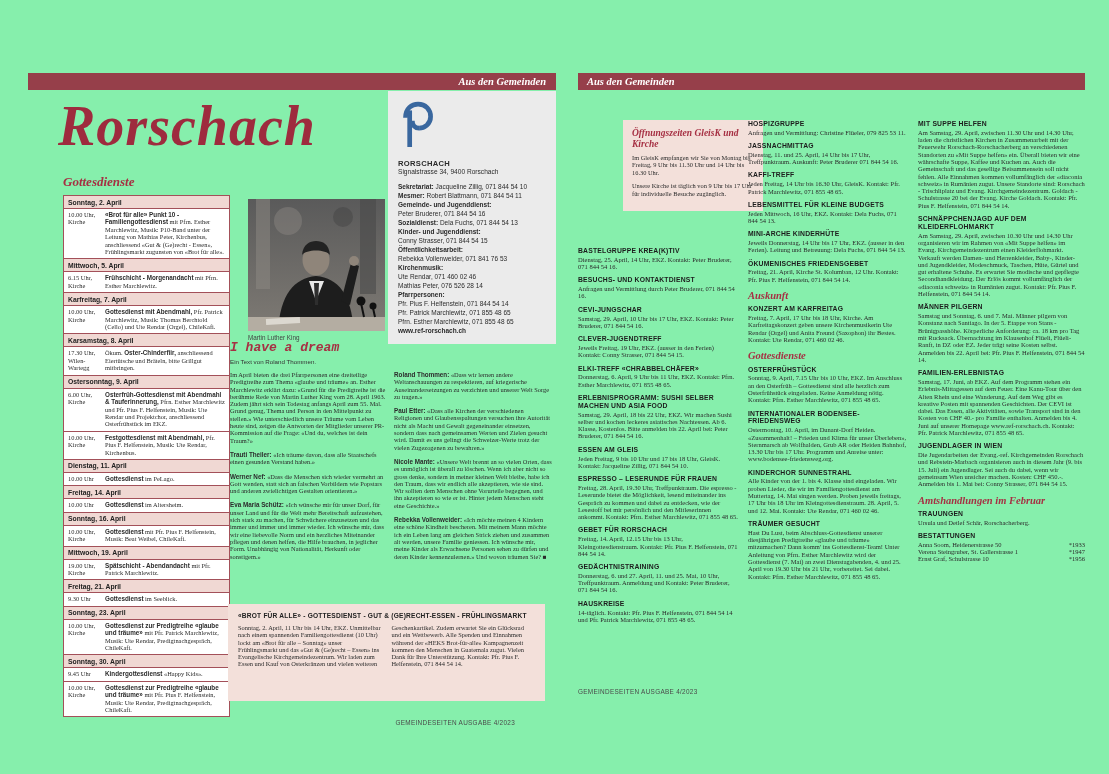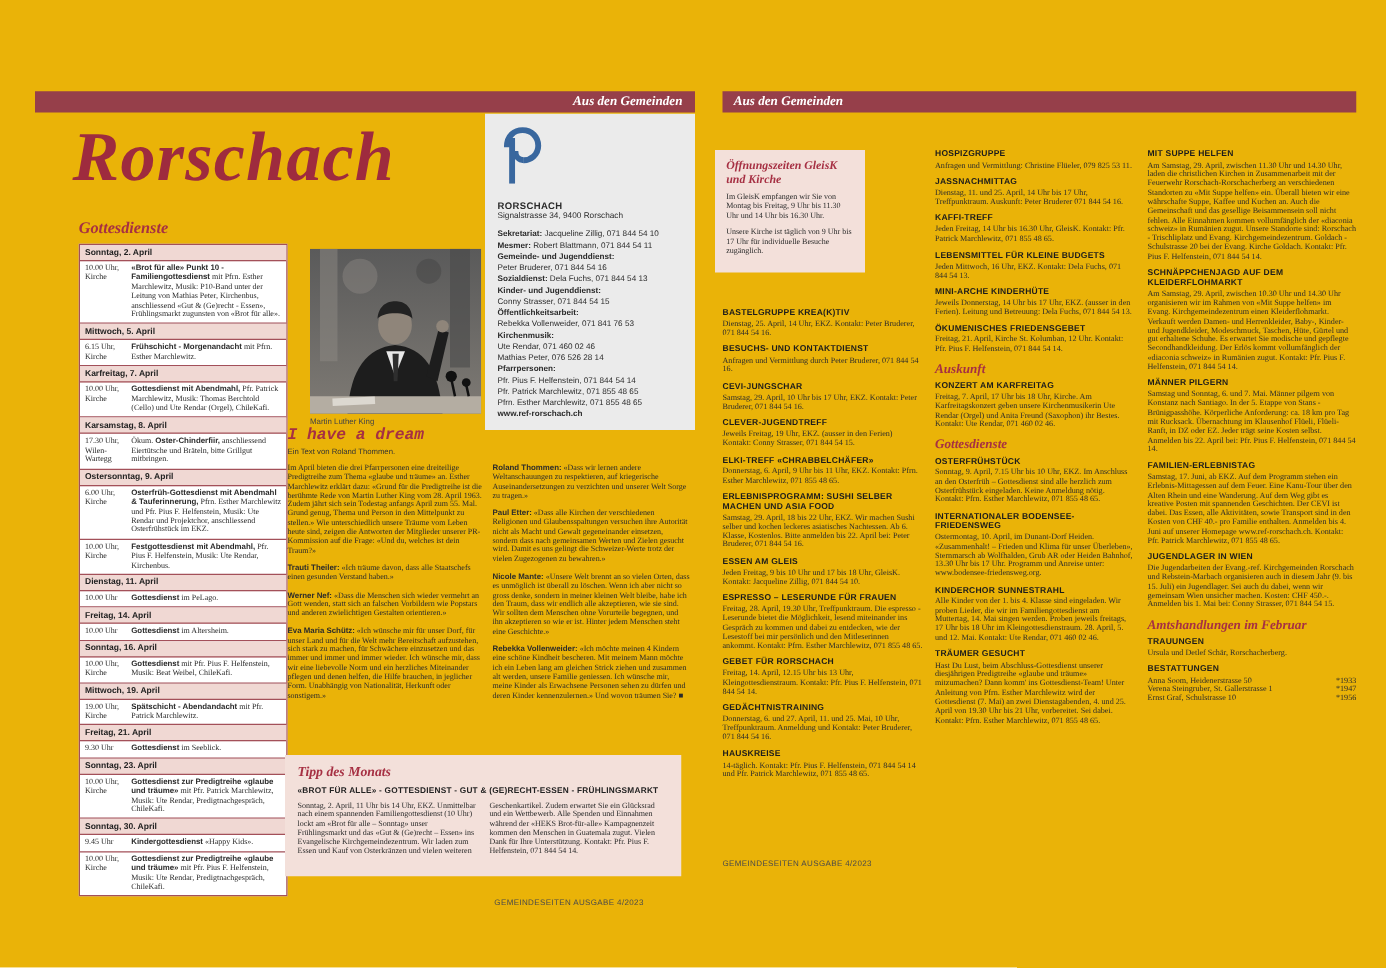--- a/index.html
+++ b/index.html
@@ -1,21 +1,21 @@
 <!DOCTYPE html>
 <html style="--red: #963f4a; --deepred: #9e2b3e; --headred: #a63043; --pink: #f3e0da; --tablepink: #f0d8d3; --border: #a35059; --gray: #ebebeb; --blue: #39679e; --ink: #2b2b2b;"><head>
 <meta charset="utf-8">
 <style>
   :root{
     --red:#963f4a; --deepred:#9e2b3e; --headred:#a63043; --pink:#f3e0da;
     --tablepink:#f0d8d3; --border:#a35059; --gray:#ebebeb; --blue:#39679e;
     --ink:#2b2b2b; --muted:#555;
   }
   html,body{margin:0;padding:0;background:#fff;}
-  #canvas{position:relative;width:1109px;height:774px;background:#eab308;overflow:hidden;
+  #canvas{position:relative;width:1109px;height:774px;background:#86efac;overflow:hidden;
           font-family:"Liberation Serif",serif;color:var(--ink);}
   .banner{position:absolute;top:73px;height:17px;background:var(--red);color:#fff;
           font-family:"Liberation Serif",serif;font-style:italic;font-weight:bold;
           font-size:10.5px;line-height:17px;}
   #banner-left{left:28px;width:528px;text-align:right;padding-right:10px;box-sizing:border-box;}
   #banner-right{left:578px;width:507px;text-align:left;padding-left:9px;box-sizing:border-box;}
   #page-title{position:absolute;left:58px;top:94px;font-family:"Liberation Serif",serif;
           font-weight:bold;font-style:italic;font-size:56px;color:var(--deepred);letter-spacing:1px;}
   .redhead{font-family:"Liberation Serif",serif;font-style:italic;font-weight:bold;color:var(--headred);}
   #svc-heading{position:absolute;left:63px;top:174px;font-size:13px;}
@@ -60,21 +60,21 @@
   #tip-heading{font-size:11px;margin-bottom:5px;}
   #tip-sub{font-family:"Liberation Sans",sans-serif;font-weight:bold;font-size:6.6px;
           letter-spacing:.2px;margin-bottom:5px;color:#222;}
   #tip-cols{display:flex;gap:10px;font-size:6.4px;line-height:7.3px;}
   #tip-cols div{flex:1;}
   .footer{position:absolute;font-family:"Liberation Sans",sans-serif;font-size:6.4px;
           color:#4a4a4a;letter-spacing:.3px;}
   #footer-left{left:330px;top:719px;width:185px;text-align:right;}
   #footer-right{left:578px;top:688px;}
   
-  #hours-box{position:absolute;left:572px;top:120px;width:120px;background:var(--pink);
+  #hours-box{position:absolute;left:623px;top:120px;width:140px;background:var(--pink);
           box-sizing:border-box;padding:8px 9px;}
   #hours-heading{font-size:9.5px;line-height:10.5px;margin-bottom:5px;}
   #hours-box p{margin:0 0 6px 0;font-size:6.4px;line-height:7.4px;}
   #events-heading{position:absolute;left:578px;top:209px;width:175px;font-size:11px;line-height:12.5px;}
   .evcol{position:absolute;font-size:6.5px;line-height:7.3px;}
   #evcol1{left:578px;top:247px;width:160px;}
   #evcol2{left:748px;top:120px;width:160px;}
   #evcol3{left:918px;top:120px;width:167px;}
   .entry{margin-bottom:6px;}
   .entry h4{margin:0 0 1px 0;font-family:"Liberation Sans",sans-serif;font-weight:bold;
@@ -323,21 +323,20 @@
     <div>
 
     <p class="quote"><b>Roland Thommen:</b> «Dass wir lernen andere Weltanschauungen zu respektieren, auf kriegerische Auseinandersetzungen zu verzichten und unserer Welt Sorge zu tragen.»</p>
         <p class="quote"><b>Paul Etter:</b> «Dass alle Kirchen der verschiedenen Religionen und Glaubensspaltungen versuchen ihre Autorität nicht als Macht und Gewalt gegeneinander einsetzen, sondern dass nach gemeinsamen Werten und Zielen gesucht wird. Damit es uns gelingt die Schweizer-Werte trotz der vielen Zugezogenen zu bewahren.»</p>
         <p class="quote"><b>Nicole Mante:</b> «Unsere Welt brennt an so vielen Orten, dass es unmöglich ist überall zu löschen. Wenn ich aber nicht so gross denke, sondern in meiner kleinen Welt bleibe, habe ich den Traum, dass wir endlich alle akzeptieren, wie sie sind. Wir sollten dem Menschen ohne Vorurteile begegnen, und ihn akzeptieren so wie er ist. Hinter jedem Menschen steht eine Geschichte.»</p>
         <p class="quote"><b>Rebekka Vollenweider:</b> «Ich möchte meinen 4 Kindern eine schöne Kindheit bescheren. Mit meinem Mann möchte ich ein Leben lang am gleichen Strick ziehen und zusammen alt werden, unsere Familie geniessen. Ich wünsche mir, meine Kinder als Erwachsene Personen sehen zu dürfen und deren Kinder kennenzulernen.» Und wovon träumen Sie? ■</p>
       </div>
   </div>
 
   <div id="tip-box">
-    <div id="tip-heading" class="redhead">Tipp des Monats</div>
     <div id="tip-sub">«BROT FÜR ALLE» - GOTTESDIENST - GUT &amp; (GE)RECHT-ESSEN - FRÜHLINGSMARKT</div>
     <div id="tip-cols">
       <div>Sonntag, 2. April, 11 Uhr bis 14 Uhr, EKZ. Unmittelbar nach einem spannenden Familiengottesdienst (10 Uhr) lockt am «Brot für alle – Sonntag» unser Frühlingsmarkt und das «Gut &amp; (Ge)recht – Essen» ins Evangelische Kirchgemeindezentrum. Wir laden zum Essen und Kauf von Osterkränzen und vielen weiteren</div>
       <div>Geschenkartikel. Zudem erwartet Sie ein Glücksrad und ein Wettbewerb. Alle Spenden und Einnahmen während der «HEKS Brot-für-alle» Kampagnenzeit kommen den Menschen in Guatemala zugut. Vielen Dank für Ihre Unterstützung. Kontakt: Pfr. Pius F. Helfenstein, 071 844 54 14.</div>
     </div>
   </div>
 
   <div id="footer-left" class="footer">GEMEINDESEITEN AUSGABE 4/2023</div>
 
   <div id="hours-box">

